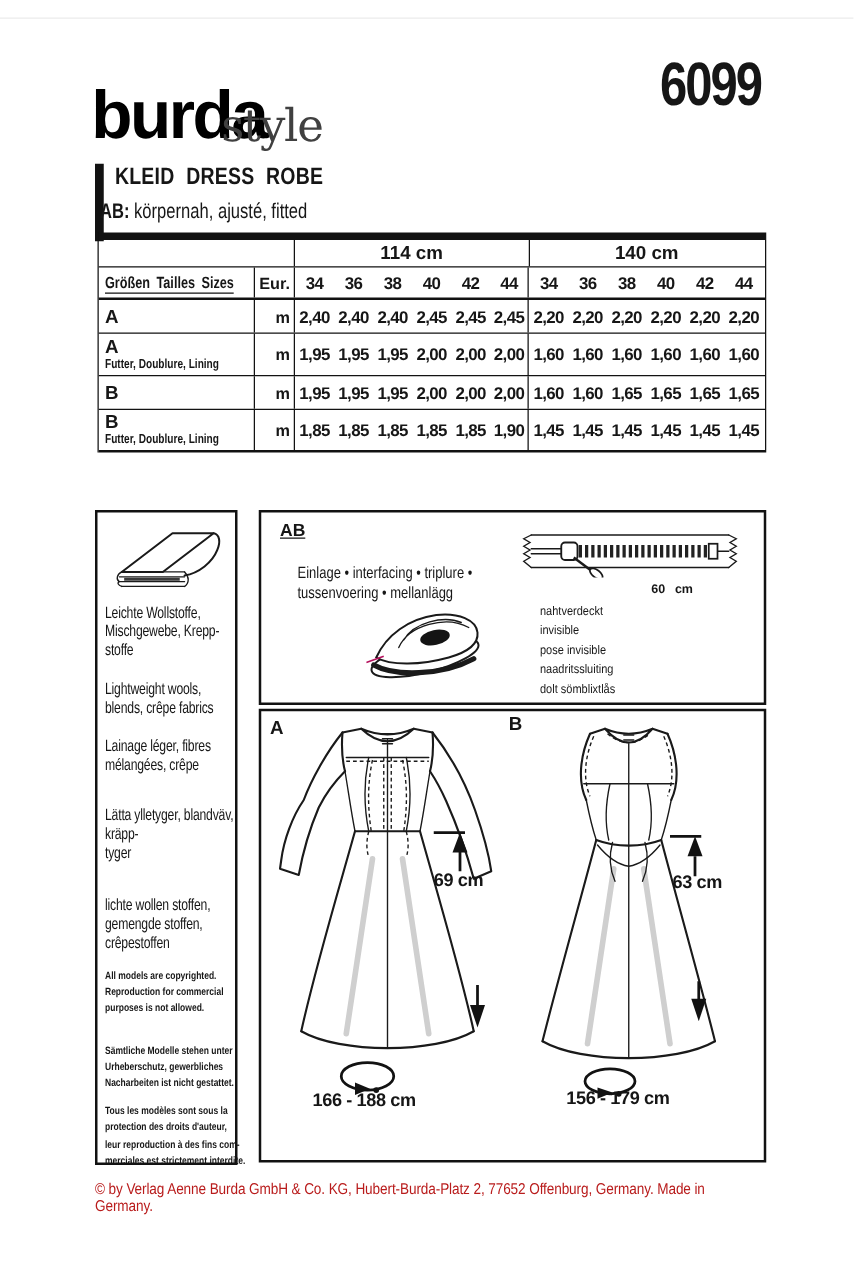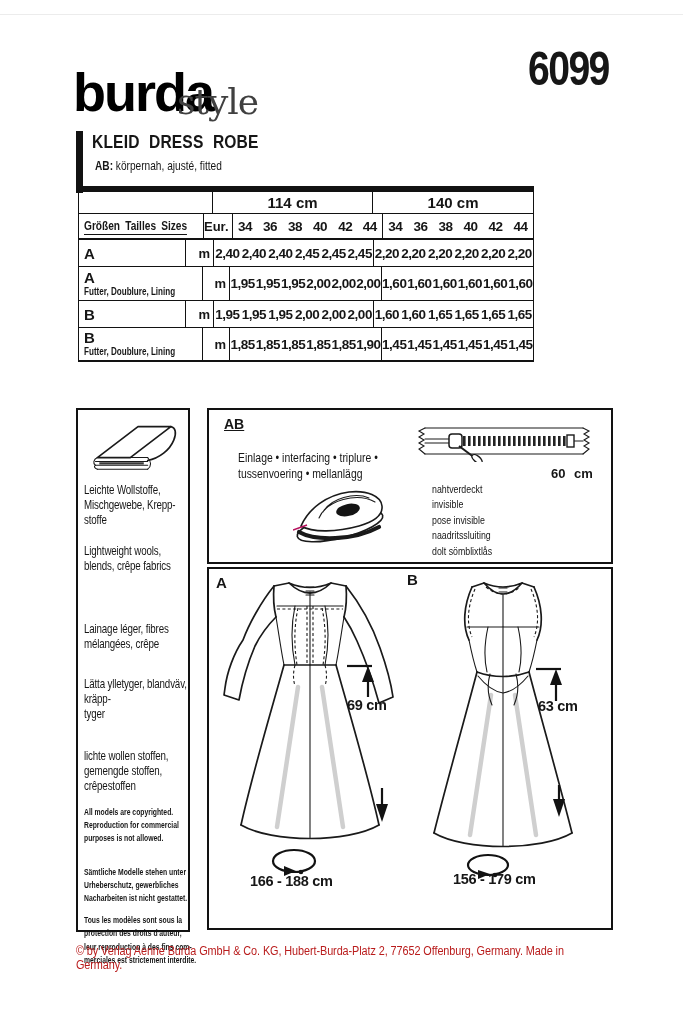--- a/index.html
+++ b/index.html
@@ -16,24 +16,24 @@
   .scan-line{position:absolute;top:14px;left:0;width:683px;height:1px;background:#ececec;}
 
   
   .logo-burda{left:73px;top:45px;font-size:54px;font-weight:bold;letter-spacing:-2px;line-height:1;}
   .logo-style{left:177px;top:84px;font-family:"DejaVu Serif",serif;font-size:36px;line-height:1;letter-spacing:-1px;}
   .pattern-number{left:528px;top:44px;font-size:49px;font-weight:bold;letter-spacing:-2px;line-height:1;}
 
   
   .title-bar{left:76px;top:131px;width:7px;height:62px;background:#121212;}
   .title-line1{left:92px;top:131px;font-size:19px;font-weight:bold;word-spacing:6px;letter-spacing:0.2px;line-height:1.2;}
-  .title-line2{left:95px;top:158px;font-size:13px;line-height:1.3;}
+  .title-line2{left:80px;top:158px;font-size:17px;line-height:1.3;}
 
   
-  .ytable{left:78px;top:186px;width:456px;border-left:1.6px solid #121212;border-right:1.6px solid #121212;box-sizing:border-box;}
+  .ytable{left:78px;top:186px;width:535px;border-left:1.6px solid #121212;border-right:1.6px solid #121212;box-sizing:border-box;}
   .t-topbar{height:6px;background:#121212;}
   .t-row{display:flex;align-items:stretch;border-bottom:1.6px solid #121212;box-sizing:border-box;}
   .t-row.t-group{height:22px;}
   .t-row.t-sizes{height:26px;border-bottom-width:2.2px;}
   .t-row.t-data{height:27px;}
   .t-row.t-tall{height:34px;}
   .t-row:last-child{border-bottom-width:2.2px;}
   .t-cell{box-sizing:border-box;display:flex;align-items:center;justify-content:center;overflow:visible;}
   .t-spacer{width:157px;border-right:1.6px solid #121212;}
   .t-g{width:187.6px;font-size:15px;font-weight:bold;}
@@ -50,21 +50,21 @@
   .panel{border:2.4px solid #121212;box-sizing:border-box;background:#fff;}
   .sidebar{left:76px;top:408px;width:114px;height:524px;padding:4px 6px;}
   .sidebar p{margin:0;font-size:13px;line-height:15px;letter-spacing:-0.2px;}
   .sidebar .copy{font-size:8.5px;font-weight:bold;line-height:13.2px;letter-spacing:0;}
   .notions{left:207px;top:408px;width:406px;height:156px;}
   .views{left:207px;top:567px;width:406px;height:363px;}
 
   .ab-head{left:224px;top:416px;font-size:14px;font-weight:bold;text-decoration:underline;}
   .interfacing{left:224px;top:434px;font-size:13px;line-height:16px;}
   .zip-names{left:421px;top:466px;font-size:10px;line-height:15.6px;}
-  .zip-length{left:551px;top:466px;font-size:13px;font-weight:bold;word-spacing:5px;}
+  .zip-length{left:521px;top:466px;font-size:10px;font-weight:bold;word-spacing:5px;}
 
   .view-label{font-size:15px;font-weight:bold;}
   .meas{font-size:14.5px;font-weight:bold;letter-spacing:-0.3px;}
 
   .footer{left:76px;top:944px;font-size:12.5px;letter-spacing:-0.1px;color:#b91c1c;}
 
   svg{display:block;}
   .ln{stroke:#1a1a1a;fill:none;stroke-width:1.7;stroke-linecap:round;stroke-linejoin:round;}
   .ln-thin{stroke:#1a1a1a;fill:none;stroke-width:1.1;stroke-linecap:round;}
   .dash{stroke:#1a1a1a;fill:none;stroke-width:1.1;stroke-dasharray:3 2.4;}
@@ -201,21 +201,21 @@
       <path class="ln" d="M86,11 C91,12 92,18 89,25 C85,35 74,44 62,46"></path>
       <path class="ln-thin" d="M10,43 L62,43 M8,47 L62,47 M8,51 L62,51 M10,55 L62,55"></path>
       <path class="ln-thin" d="M10,43 C6,45 5,49 8,51 M10,55 C7,54 6,52 8,51 M62,43 C66,47 66,52 62,55"></path>
       <path d="M12,49 L58,49" stroke="#3a3a3a" stroke-width="2.4" fill="none"></path>
     </svg>
     <p class="pre" style="margin-top:8px;"><span class="sqz sx75 pre">Leichte Wollstoffe,
 Mischgewebe, Krepp-
 stoffe</span></p>
     <p class="pre" style="margin-top:16px;"><span class="sqz sx75 pre">Lightweight wools,
 blends, crêpe fabrics</span></p>
-    <p class="pre" style="margin-top:48px;"><span class="sqz sx75 pre">Lainage léger, fibres
+    <p class="pre" style="margin-top:16px;"><span class="sqz sx75 pre">Lainage léger, fibres
 mélangées, crêpe</span></p>
     <p class="pre" style="margin-top:25px;"><span class="sqz sx75 pre">Lätta ylletyger, blandväv,
 kräpp-
 tyger</span></p>
     <p class="pre" style="margin-top:27px;"><span class="sqz sx75 pre">lichte wollen stoffen,
 gemengde stoffen,
 crêpestoffen</span></p>
     <p class="pre copy" style="margin-top:13px;"><span class="sqz sx80 pre">All models are copyrighted.
 Reproduction for commercial
 purposes is not allowed.</span></p>

